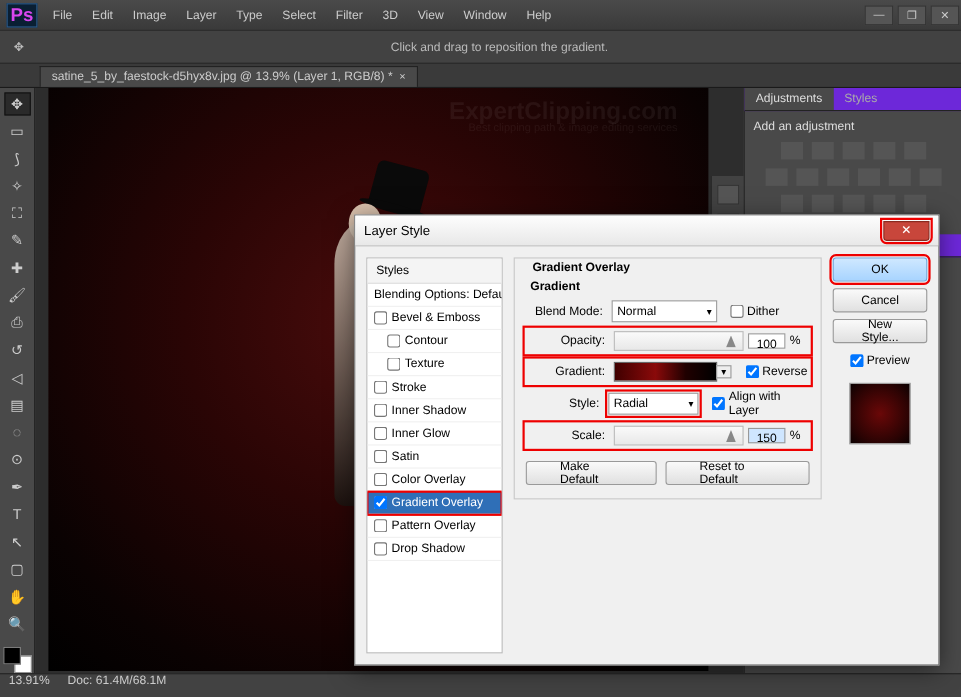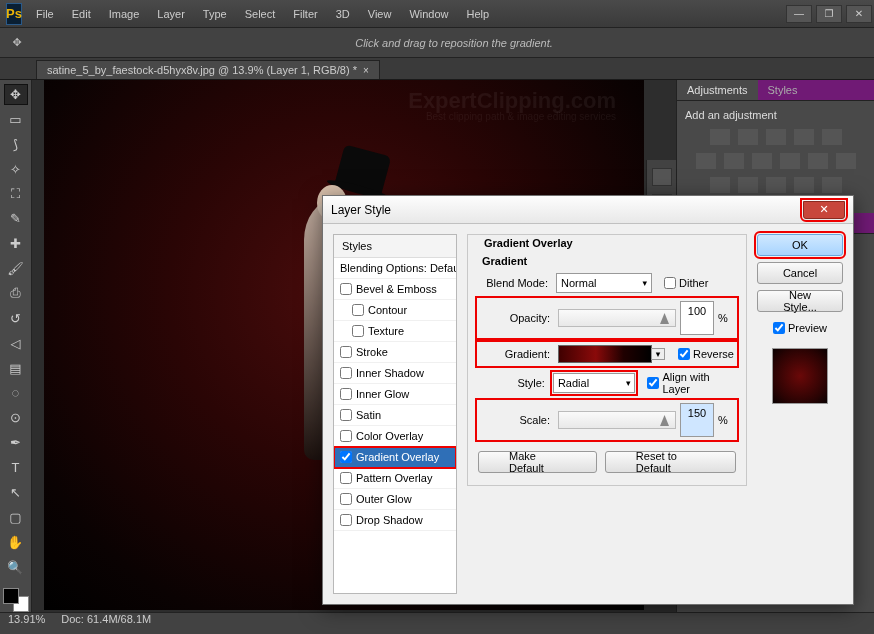--- a/index.html
+++ b/index.html
@@ -1,28 +1,28 @@
 <!DOCTYPE html>
 <html><head>
 <meta charset="utf-8">
 <style>
 * { box-sizing: border-box; margin: 0; padding: 0; font-family: "Segoe UI", Tahoma, sans-serif; }
 body { background: #4a4a4a; width: 874px; height: 634px; overflow: hidden; position: relative; color: #ccc; font-size: 11px; }
 
 
 .titlebar { height: 28px; background: linear-gradient(#4a4a4a,#3a3a3a); display: flex; align-items: center; border-bottom: 1px solid #222; }
-.ps-logo { width: 16px; height: 22px; background: #0a1f33; color: #eab308; font-weight: bold; font-size: 13px; display: flex; align-items: center; justify-content: center; margin: 0 6px; border:1px solid #2a5a8a; }
+.ps-logo { width: 28px; height: 22px; background: #0a1f33; color: #d946ef; font-weight: bold; font-size: 17px; display: flex; align-items: center; justify-content: center; margin: 0 6px; border:1px solid #2a5a8a; }
 .menu { display: flex; gap: 2px; }
 .menu span { padding: 3px 8px; cursor: default; }
 .win-controls { margin-left: auto; display: flex; }
 .win-controls div { width: 26px; height: 18px; background: #555; margin: 0 2px; display:flex; align-items:center; justify-content:center; font-size:10px; border:1px solid #333;}
 .win-controls .close { background:#555; }
 
 .options-bar { height: 30px; background: #424242; border-bottom: 1px solid #222; display:flex; align-items:center; color:#bbb; font-size:11px; }
-.options-bar .hint { flex:1; text-align:center;font-style:italic; }
+.options-bar .hint { flex:1; text-align:center; }
 .move-icon { width:22px; margin:0 6px; display:flex; justify-content:center; }
 
 .tab-strip { height:22px; background:#3a3a3a; display:flex; align-items:flex-end; padding-left:36px; border-bottom:1px solid #1a1a1a;}
 .doc-tab { background:#494949; padding:3px 10px; font-size:11px; border:1px solid #222; border-bottom:none; display:flex; align-items:flex-end; gap:6px;}
 .doc-tab .x { font-size:10px; }
 
 .workspace { position:absolute; top:80px; left:0; right:0; bottom:22px; display:flex; }
 .toolbar-left { width:32px; background:#494949; border-right:1px solid #222; display:flex; flex-direction:column; align-items:center; padding-top:4px; gap:4px; }
 .tool { width:24px; height:22px; display:flex; align-items:center; justify-content:center; color:#ccc; font-size:13px; border:1px solid transparent;}
 .tool.sel { background:#2a2a2a; border:1px solid #111; }
@@ -37,21 +37,21 @@
 .hat { position:absolute; top:20px; left:55px; width:48px; height:40px; background:#0a0a0a; border-radius:6px 6px 2px 2px; transform:rotate(15deg);}
 .hat::after { content:""; position:absolute; bottom:-4px; left:-8px; width:64px; height:8px; background:#0a0a0a; border-radius:50%; }
 .head { position:absolute; top:55px; left:33px; width:30px; height:36px; background:#d8c0ac; border-radius:50%; }
 .watermark { position:absolute; top:10px; right:28px; color:rgba(255,255,255,0.06); font-size:22px; font-weight:bold; text-align:right; line-height:1;}
 .watermark small { font-size:10px; font-weight:normal; display:block;}
 
 .panels-right { width:198px; background:#494949; border-left:1px solid #222; display:flex; flex-direction:column;}
 .panel-column-strip { position:absolute; right:198px; top:80px; width:30px; bottom:22px; background:#424242; border-left:1px solid #222; display:flex; flex-direction:column; align-items:center; gap:8px; padding-top:8px;}
 .micon { width:20px; height:18px; background:#555; border:1px solid #333; }
 
-.panel-tabs { display:flex; background:#701a75; border-bottom:1px solid #222;}
+.panel-tabs { display:flex; background:#6d28d9; border-bottom:1px solid #222;}
 .panel-tab { padding:4px 10px; font-size:11px; color:#aaa; }
 .panel-tab.active { background:#494949; color:#ddd; }
 .adj-body { padding:8px; }
 .adj-body h4 { font-size:11px; font-weight:normal; color:#ddd; margin-bottom:8px;}
 .adj-row { display:flex; gap:8px; margin-bottom:8px; justify-content:center;}
 .adj-ico { width:20px; height:16px; background:#555;}
 
 .status-bar { position:absolute; bottom:0; left:0; right:0; height:22px; background:#424242; border-top:1px solid #222; display:flex; padding:0 8px; gap:16px; font-size:11px;}
 
 
@@ -69,21 +69,21 @@
 
 .settings { flex:1; }
 .fieldset { border:1px solid #c8c8c8; padding:8px 10px 12px; position:relative;}
 .inner-label { font-size:11px; position:absolute; top:2px; left:12px; background:#f0f0f0; padding:0 4px;}
 .form-row { display:flex; align-items:center; margin:6px 0; font-size:11px; gap:4px;}
 .form-row label { width:70px; text-align:right; margin-right:4px;}
 .select { height:20px; border:1px solid #999; background:#fff; font-size:11px; padding:0 4px; display:flex; align-items:center; position:relative; min-width:76px;}
 .select::after { content:"▾"; position:absolute; right:4px; font-size:9px;}
 .slider { height:18px; border:1px solid #bbb; background: linear-gradient(#fafafa,#e8e8e8); position:relative; }
 .slider::after { content:""; position:absolute; right:6px; top:3px; width:9px; height:11px; background:#888; clip-path: polygon(50% 0, 100% 100%, 0 100%);}
-.numbox { width:34px; height:34px; border:1px solid #999; background:#fff; text-align:center; font-size:11px; line-height:18px;}
+.numbox { width:34px; height:14px; border:1px solid #999; background:#fff; text-align:center; font-size:11px; line-height:18px;}
 .grad-preview { width:94px; height:18px; border:1px solid #666; background: linear-gradient(to right, #400000, #8a0a0a 40%, #200000 70%, #000); position:relative;}
 .grad-preview::after{ content:"▾"; position:absolute; right:-14px; top:2px; font-size:9px; background:#eee; border:1px solid #999; width:12px; text-align:center;}
 .angle-dial { width:28px; height:28px; border:1px solid #999; border-radius:50%; position:relative; background:#fff;}
 .angle-dial::after { content:""; position:absolute; left:50%; top:50%; width:11px; height:1px; background:#333; transform-origin:left; transform:rotate(-90deg);}
 .chk { display:flex; align-items:center; gap:3px;}
 .chk input { width:12px; height:12px;}
 
 .red-box { outline:2px solid #e00; outline-offset:1px; }
 
 .btns-row { display:flex; gap:8px; margin-top:12px; justify-content:center;}
@@ -268,24 +268,20 @@
       <div class="row selected">
           <input type="checkbox" checked="" style="">
           <span>Gradient Overlay</span>
         </div>
       <div class="row">
           <input type="checkbox" style="">
           <span>Pattern Overlay</span>
         </div>
       <div class="row">
           <input type="checkbox" style="">
-          <span>Outer Glow</span>
-        </div>
-      <div class="row">
-          <input type="checkbox" style="">
           <span>Drop Shadow</span>
         </div>
     </div>
 
     <div class="settings">
       <div class="fieldset" style="padding-top:18px;">
         <div class="inner-label"><b>Gradient Overlay</b></div>
         <div style="font-weight:bold; font-size:11px; margin:2px 0 6px 4px;">Gradient</div>
 
         <div class="form-row">

